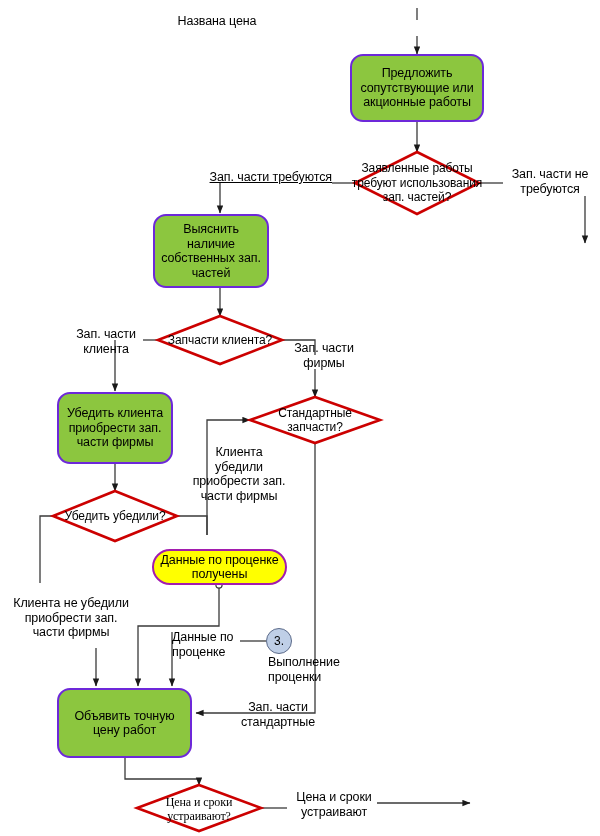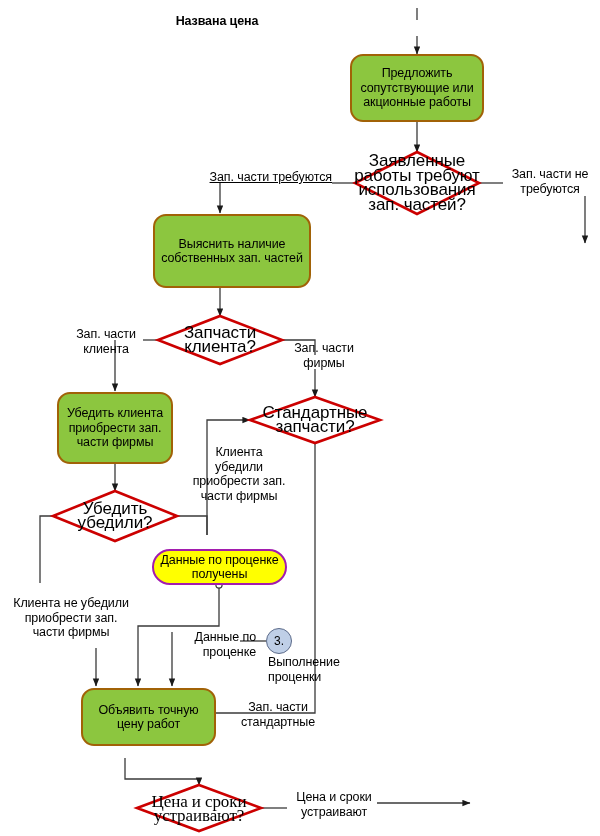--- a/index.html
+++ b/index.html
@@ -36,21 +36,21 @@
     align-items: center;
     justify-content: center;
     text-align: center;
     color: #000000;
     font-size: 12.5px;
     line-height: 14.5px;
     letter-spacing: -0.1px;
   }
   .proc {
     background: #8CC63F;
-    border: 2px solid #a16207;
+    border: 2px solid #6d28d9;
     border-radius: 13px;
     padding: 2px 5px;
   }
   .pill {
     background: #FFFF00;
     border: 2px solid #a21caf;
     border-radius: 999px;
     padding: 1px 4px;
   }
   .conn-circle {
@@ -59,21 +59,21 @@
     border-radius: 50%;
     font-size: 12px;
   }
   
   .decision-label {
     position: absolute;
     display: flex;
     align-items: center;
     justify-content: center;
     text-align: center;
-    font-size: 17px;
+    font-size: 12px;
     line-height: 14.5px;
     color: #000000;
     pointer-events: none;
     letter-spacing: -0.1px;
   }
   
   .edge-label {
     position: absolute;
     font-size: 12.5px;
     line-height: 14.5px;
@@ -160,32 +160,32 @@
   <div class="decision-label" style="left:160px; top:320px; width:120px; height:40px;">Запчасти клиента?</div>
 
   <div class="decision-label" style="left:253px; top:401px; width:124px; height:38px;">Стандартные запчасти?</div>
 
   <div class="decision-label" style="left:57px; top:495px; width:116px; height:42px;">Убедить убедили?</div>
 
   <div class="decision-label" style="left:141px; top:789px; width:116px; height:40px;font-family:Liberation Serif, serif;">Цена и сроки устраивают?</div>
 
   <div class="node proc" style="left:350px; top:54px; width:134px; height:68px;">Предложить сопутствующие или акционные работы</div>
 
-  <div class="node proc" style="left:153px; top:214px; width:158px; height:74px;">Выяснить наличие собственных зап. частей</div>
+  <div class="node proc" style="left:153px; top:214px; width:116px; height:74px;">Выяснить наличие собственных зап. частей</div>
 
   <div class="node proc" style="left:57px; top:392px; width:116px; height:72px;">Убедить клиента приобрести зап. части фирмы</div>
 
-  <div class="node proc" style="left:57px; top:688px; width:135px; height:58px;margin-left:24px;">Объявить точную цену работ</div>
+  <div class="node proc" style="left:57px; top:688px; width:135px; height:70px;">Объявить точную цену работ</div>
 
   <div class="node pill" style="left:152px; top:549px; width:135px; height:36px;">Данные по проценке получены</div>
 
   <div class="node conn-circle" style="left:266px; top:628px; width:26px; height:26px;">3.</div>
   <div class="edge-label" style="left:268px; top:655px; width:90px; text-align:left;">Выполнение проценки</div>
 
-  <div class="edge-label" style="left:8px; top:14px; width:418px; text-align:center;font-weight:bold;">Названа цена</div>
+  <div class="edge-label" style="left:8px; top:14px; width:418px; text-align:center;">Названа цена</div>
 
   <div class="edge-label left" style="left:180px; top:170px; width:152px;">Зап. части требуются</div>
 
   <div class="edge-label" style="left:504px; top:167px; width:92px; text-align:center;">Зап. части не
 требуются</div>
 
   <div class="edge-label" style="left:67px; top:327px; width:78px; text-align:center;">Зап. части
 клиента</div>
 
   <div class="edge-label" style="left:285px; top:341px; width:78px; text-align:center;">Зап. части
@@ -193,21 +193,21 @@
 
   <div class="edge-label" style="left:192px; top:445px; width:94px; text-align:center;">Клиента
 убедили
 приобрести зап.
 части фирмы</div>
 
   <div class="edge-label" style="left:6px; top:596px; width:130px; text-align:center;">Клиента не убедили
 приобрести зап.
 части фирмы</div>
 
-  <div class="edge-label" style="left:172px; top:630px; width:84px; text-align:right;">Данные по
+  <div class="edge-label" style="left:172px; top:630px; width:84px; text-align:left;">Данные по
 проценке</div>
 
   <div class="edge-label" style="left:234px; top:700px; width:88px; text-align:center;">Зап. части
 стандартные</div>
 
   <div class="edge-label" style="left:288px; top:790px; width:92px; text-align:center;">Цена и сроки
 устраивают</div>
 
 </div>
 

